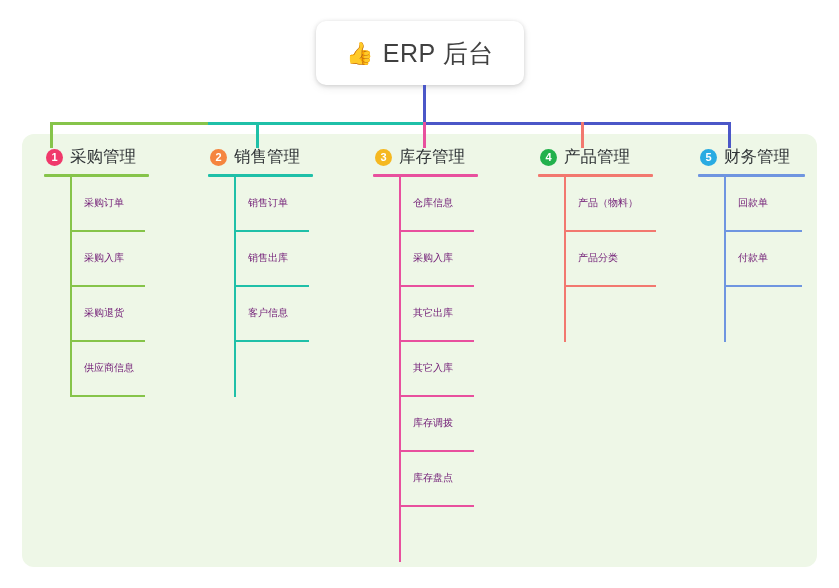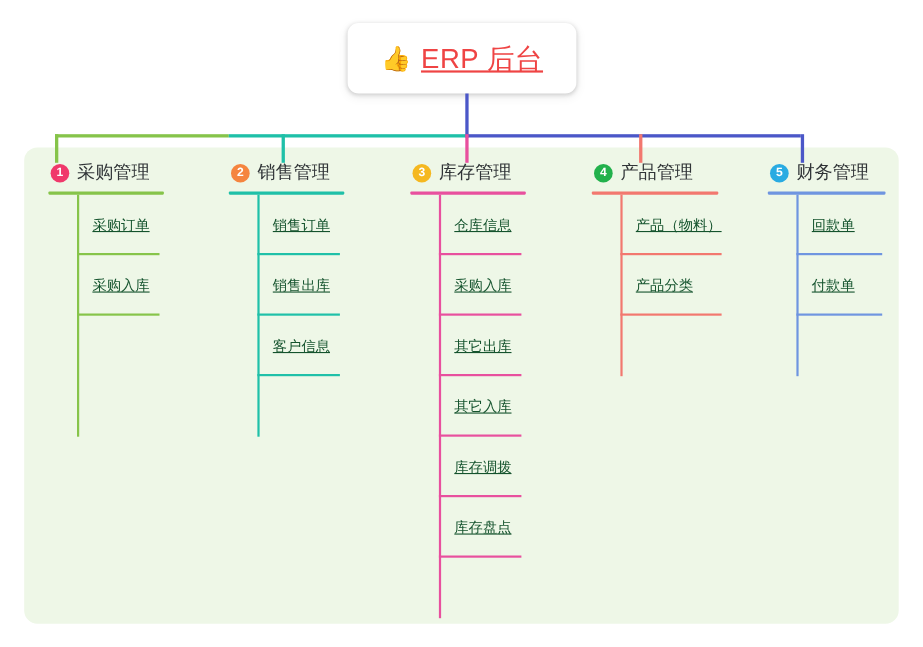--- a/index.html
+++ b/index.html
@@ -40,24 +40,23 @@
     gap: 9px;
   }
   #root-card .root-emoji {
     font-size: 22px;
     line-height: 1;
     display: inline-block;
     transform: translateY(1px);
   }
   #root-card .root-title {
     font-size: 25px;
-    color: #ef4444;
+    color: #404040;
     letter-spacing: 0.5px;
     white-space: nowrap;
-    text-decoration: underline;
   }
 
   
   .conn {
     position: absolute;
   }
   .vline { width: 3px; }
   .hline { height: 3px; }
 
   
@@ -116,24 +115,23 @@
   }
   .leaf {
     position: relative;
     height: 55px;
     box-sizing: border-box;
   }
   .leaf-label {
     position: absolute;
     left: 40px;
     top: 19px;
-    font-size: 13px;
-    color: #14532d;
+    font-size: 10px;
+    color: #701a75;
     white-space: nowrap;
-    text-decoration: underline;
   }
   .leaf-rule {
     position: absolute;
     left: 26px;
     bottom: 0;
     height: 2px;
   }
 </style>
 </head>
 <body>
@@ -171,20 +169,28 @@
         <div class="col-body">
           <div class="spine" style="background: rgb(134, 196, 74); height: 220px;"></div>
           <div class="leaf">
             <span class="leaf-label">采购订单</span>
             <div class="leaf-rule" style="width: 75px; background: rgb(134, 196, 74);"></div>
           </div>
           <div class="leaf">
             <span class="leaf-label">采购入库</span>
             <div class="leaf-rule" style="width: 75px; background: rgb(134, 196, 74);"></div>
           </div>
+          <div class="leaf">
+            <span class="leaf-label">采购退货</span>
+            <div class="leaf-rule" style="width: 75px; background: rgb(134, 196, 74);"></div>
+          </div>
+          <div class="leaf">
+            <span class="leaf-label">供应商信息</span>
+            <div class="leaf-rule" style="width: 75px; background: rgb(134, 196, 74);"></div>
+          </div>
         </div>
       </div>
       <div class="column" style="left: 208px; width: 160px;">
         <div class="col-head">
           <span class="badge" style="background: rgb(245, 133, 63);">2</span>
           <span class="col-title">销售管理</span>
         </div>
         <div class="col-rule" style="width: 105px; background: rgb(31, 192, 168);"></div>
         <div class="col-body">
           <div class="spine" style="background: rgb(31, 192, 168); height: 220px;"></div>

